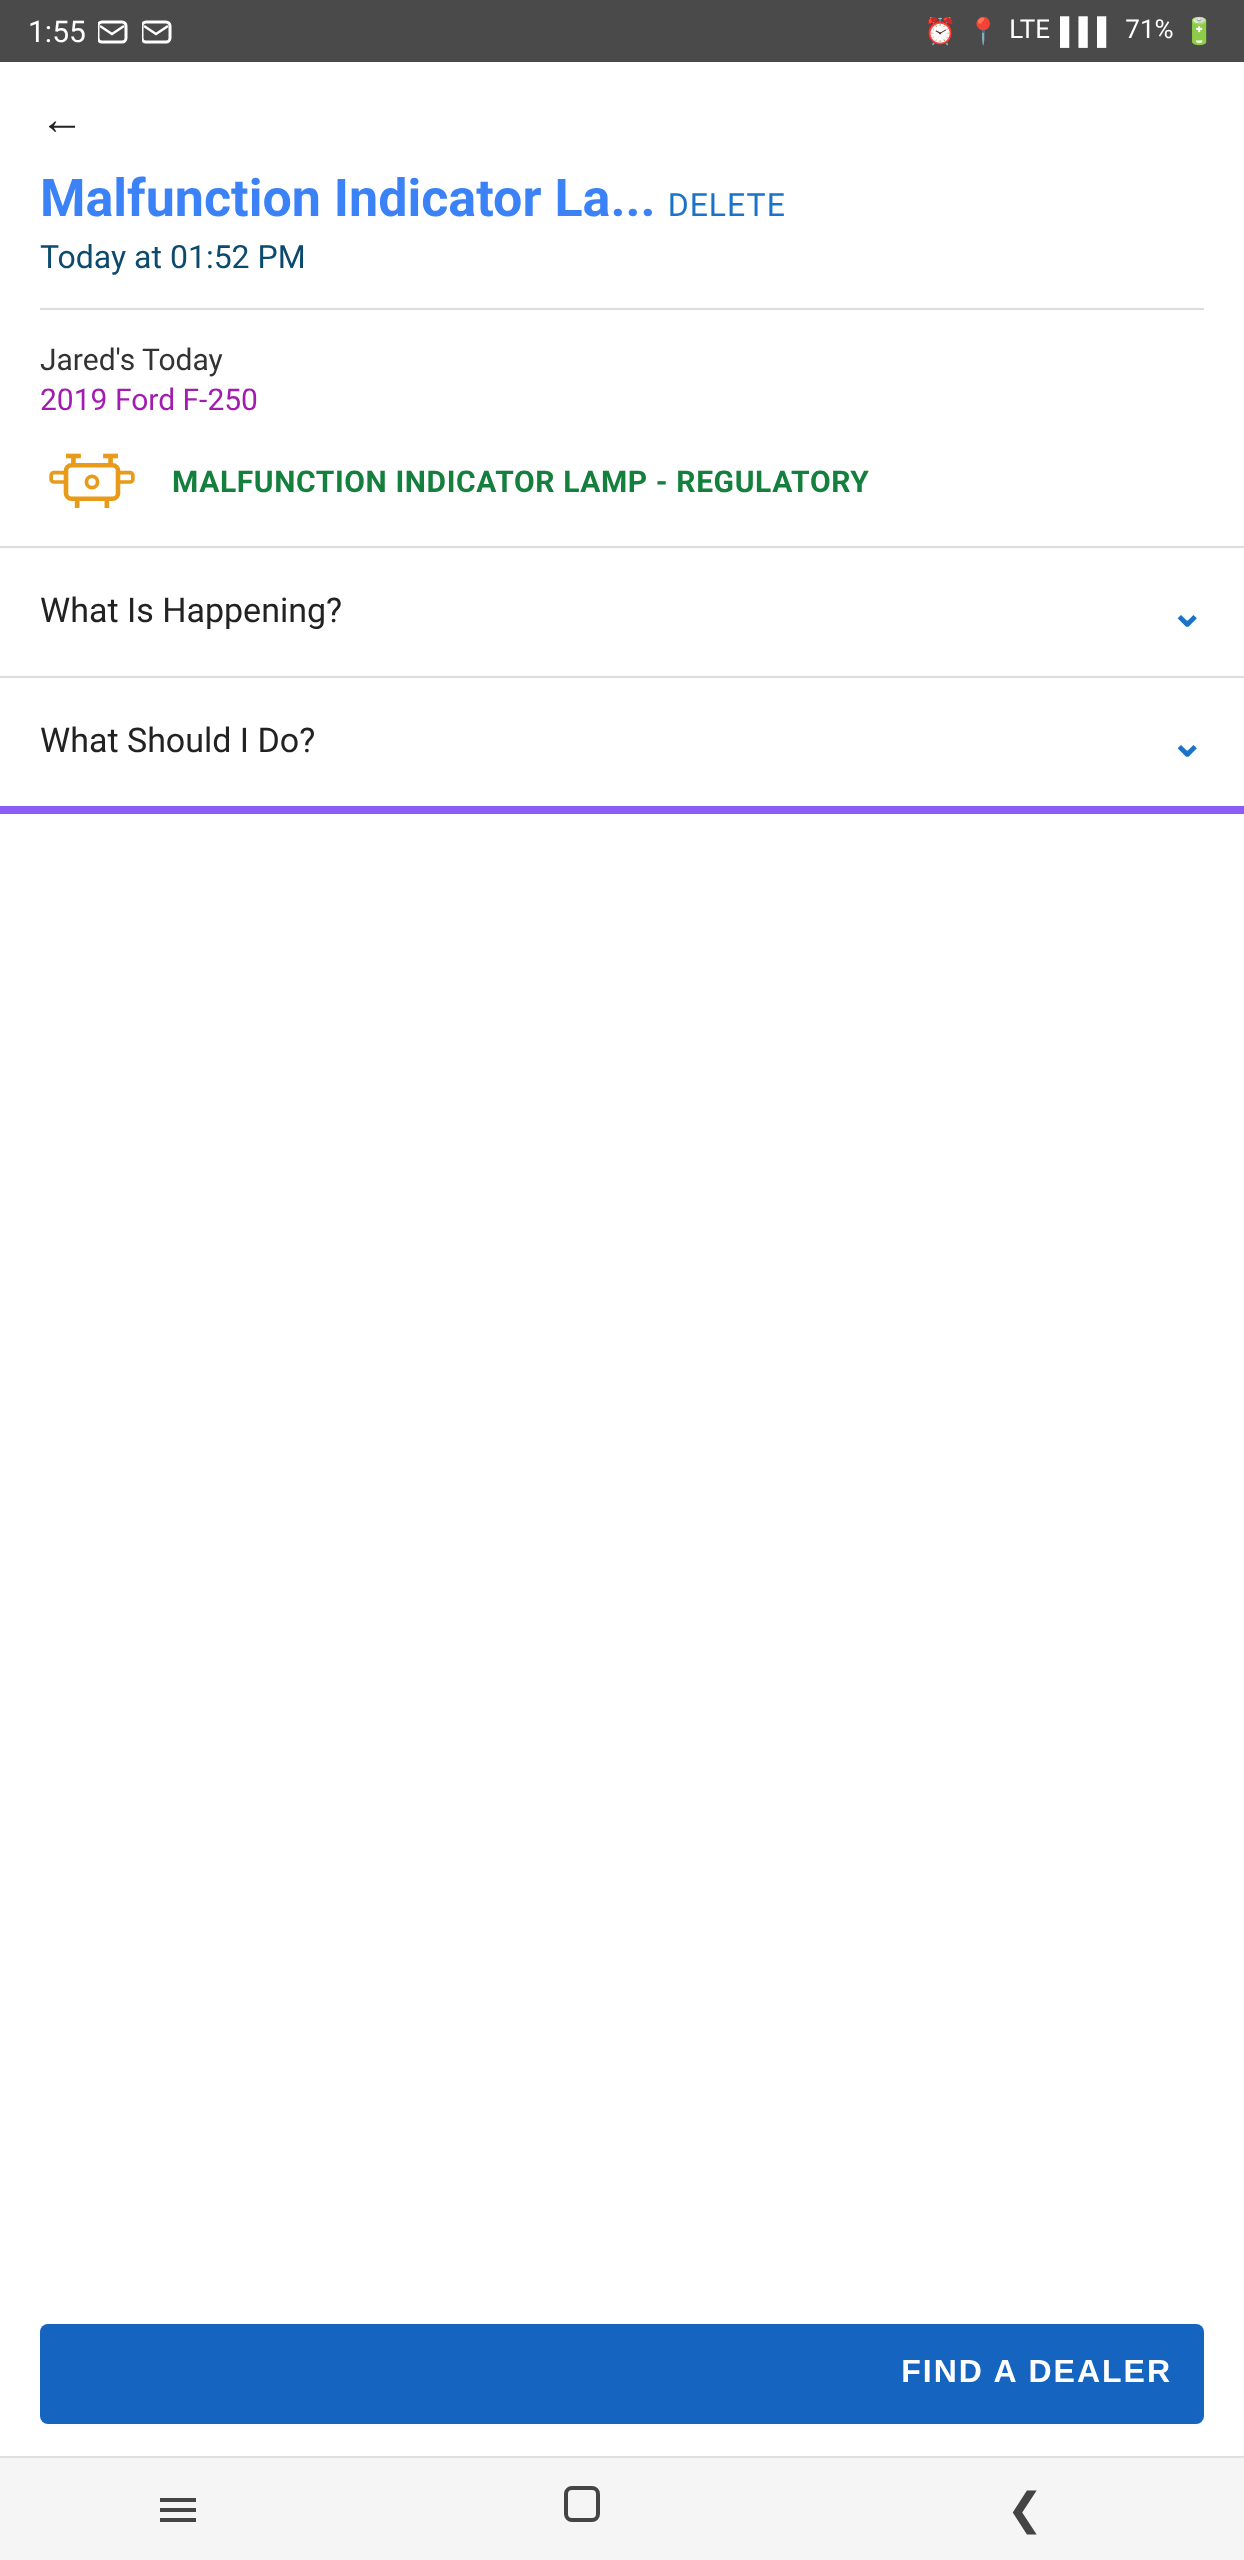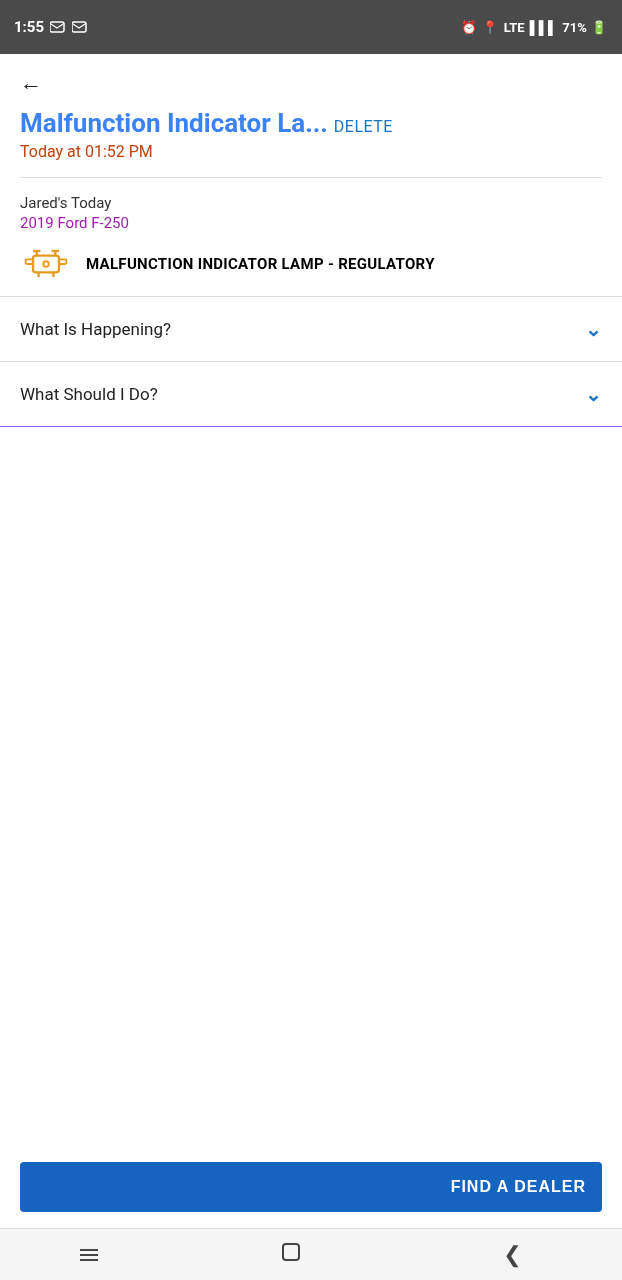--- a/index.html
+++ b/index.html
@@ -11,28 +11,28 @@
       font-family: -apple-system, BlinkMacSystemFont, 'Segoe UI', Roboto, sans-serif;
       background: #fff;
       color: #222;
       display: flex;
       flex-direction: column;
     }
 
     
     .status-bar {
       background: #4a4a4a;
-      height: 54px;
+      height: 31px;
       display: flex;
       align-items: center;
       justify-content: space-between;
       padding: 0 14px;
       color: #fff;
       font-size: 15px;
-      font-weight: 700;
+      font-weight: 400;
     }
     .status-left { display: flex; align-items: center; gap: 6px; }
     .status-right { display: flex; align-items: center; gap: 5px; font-size: 13px; }
 
     
     .main-content {
       flex: 1;
       padding: 0;
       display: flex;
       flex-direction: column;
@@ -68,21 +68,21 @@
     }
     .delete-btn {
       font-size: 16px;
       font-weight: 400;
       color: #1a73c8;
       cursor: pointer;
       letter-spacing: 0.5px;
     }
     .timestamp {
       font-size: 16px;
-      color: #c2410c;
+      color: #0c4a6e;
       margin-top: 4px;
     }
 
     
     .divider {
       height: 1px;
       background: #ddd;
       margin: 16px 20px;
     }
 
@@ -109,39 +109,39 @@
       margin-bottom: 4px;
     }
     .engine-icon {
       flex-shrink: 0;
       width: 52px;
       height: 36px;
     }
     .alert-label {
       font-size: 15px;
       font-weight: 700;
-      color: #000000;
+      color: #15803d;
       letter-spacing: 0.3px;
       text-transform: uppercase;
     }
 
     
     .accordion-section {
       margin-top: 10px;
     }
     .accordion-item {
       border-top: 1px solid #ddd;
       padding: 20px 20px;
       display: flex;
       justify-content: space-between;
       align-items: center;
       cursor: pointer;
     }
     .accordion-item:last-child {
-      border-bottom: 1px solid #8b5cf6;
+      border-bottom: 4px solid #8b5cf6;
     }
     .accordion-label {
       font-size: 17px;
       color: #222;
     }
     .chevron-down {
       color: #1a73c8;
       font-size: 20px;
       font-weight: 600;
     }

